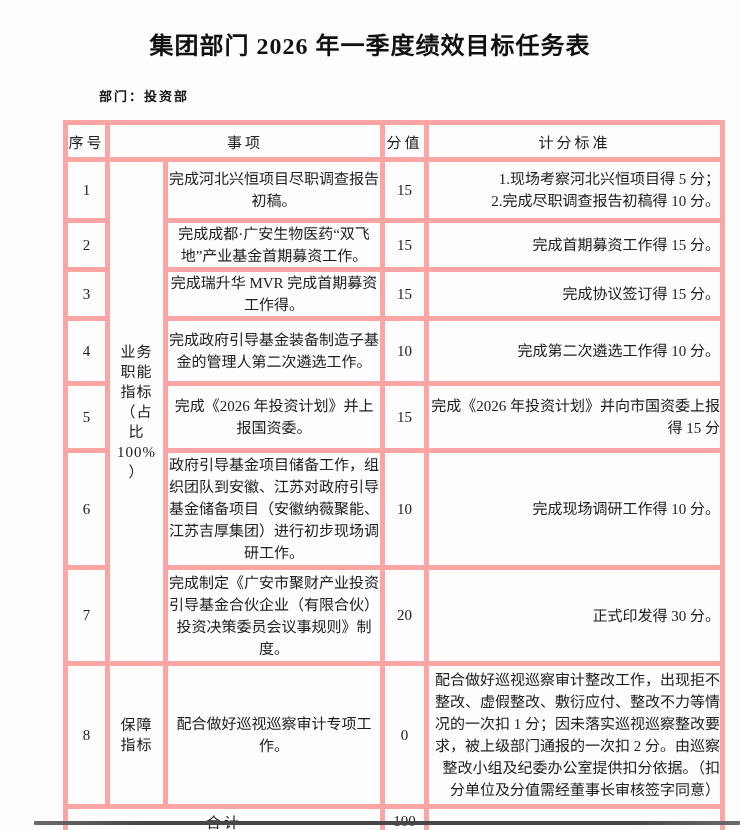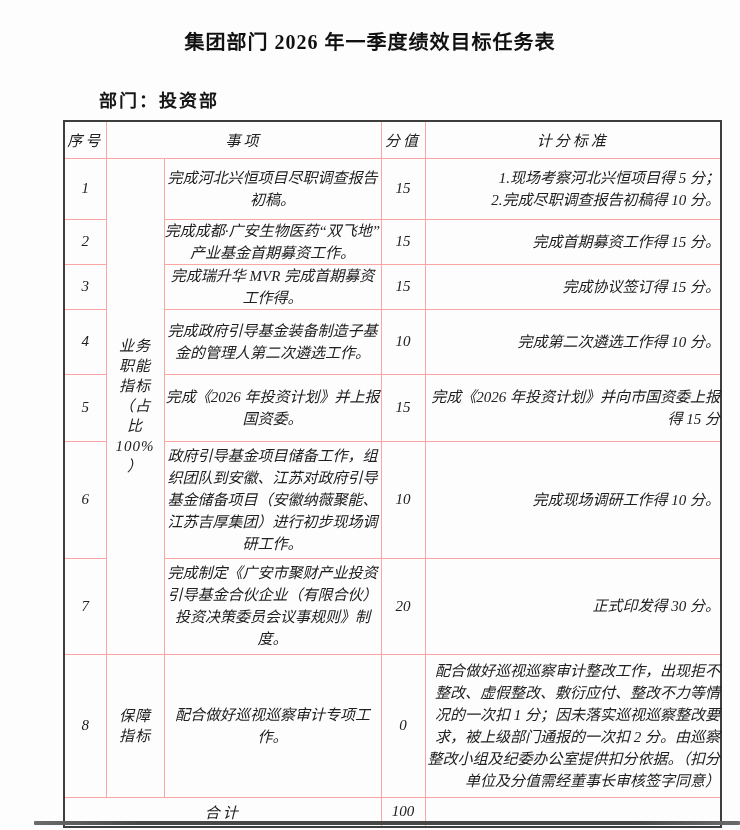--- a/index.html
+++ b/index.html
@@ -6,35 +6,35 @@
   body {
     width:740px; height:830px;
     background:#ffffff;
     font-family:"Liberation Serif","DejaVu Serif",serif;
     color:#1f1f1f;
   }
   .page { position:relative; width:740px; height:830px; background:#fdfdfd; overflow:hidden; }
 
   .doc-title {
     position:absolute; top:26px; left:0; width:100%;
-    text-align:center; font-size:20px; font-weight:bold; letter-spacing:1px;
+    text-align:center; font-size:24px; font-weight:bold; letter-spacing:1px;
     color:#111;
   }
   .dept-label {
     position:absolute; top:86px; left:99px;
-    font-size:18px; font-weight:bold; letter-spacing:2px; color:#161616;
+    font-size:13px; font-weight:bold; letter-spacing:2px; color:#161616;
   }
 
   table.perf {
     position:absolute; left:63px; top:120px; width:657px;
     border-collapse:collapse; table-layout:fixed;
     font-size:15px; color:#202020;
     border:2px solid #3e3e3e;
   }
-  .perf th, .perf td { border:1px solid #fca5a5; vertical-align:middle; padding:0;font-style:italic; }
+  .perf th, .perf td { border:5px solid #fca5a5; vertical-align:middle; padding:0; }
   .perf th { font-weight:normal; text-align:center; letter-spacing:3px; }
 
   tr.hrow   { height:37px; }
   tr.r1     { height:61px; }
   tr.r2     { height:44px; }
   tr.r3     { height:40px; }
   tr.r4     { height:65px; }
   tr.r5     { height:67px; }
   tr.r6     { height:117px; }
   tr.r7     { height:96px; }

